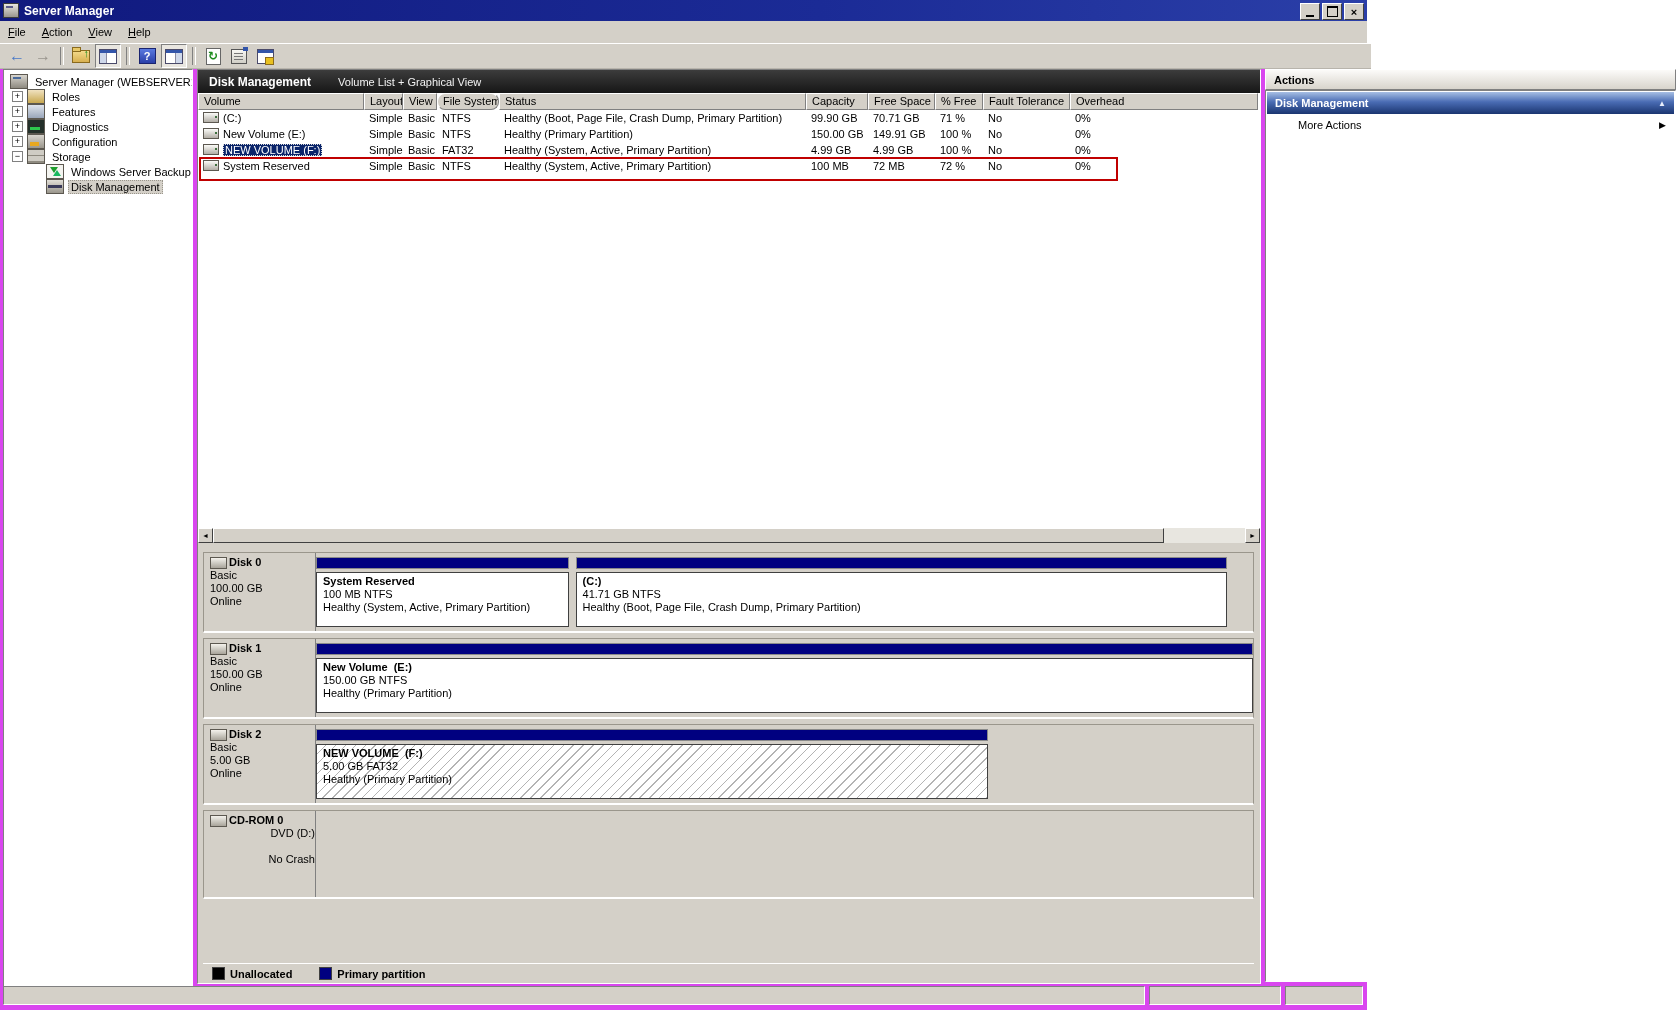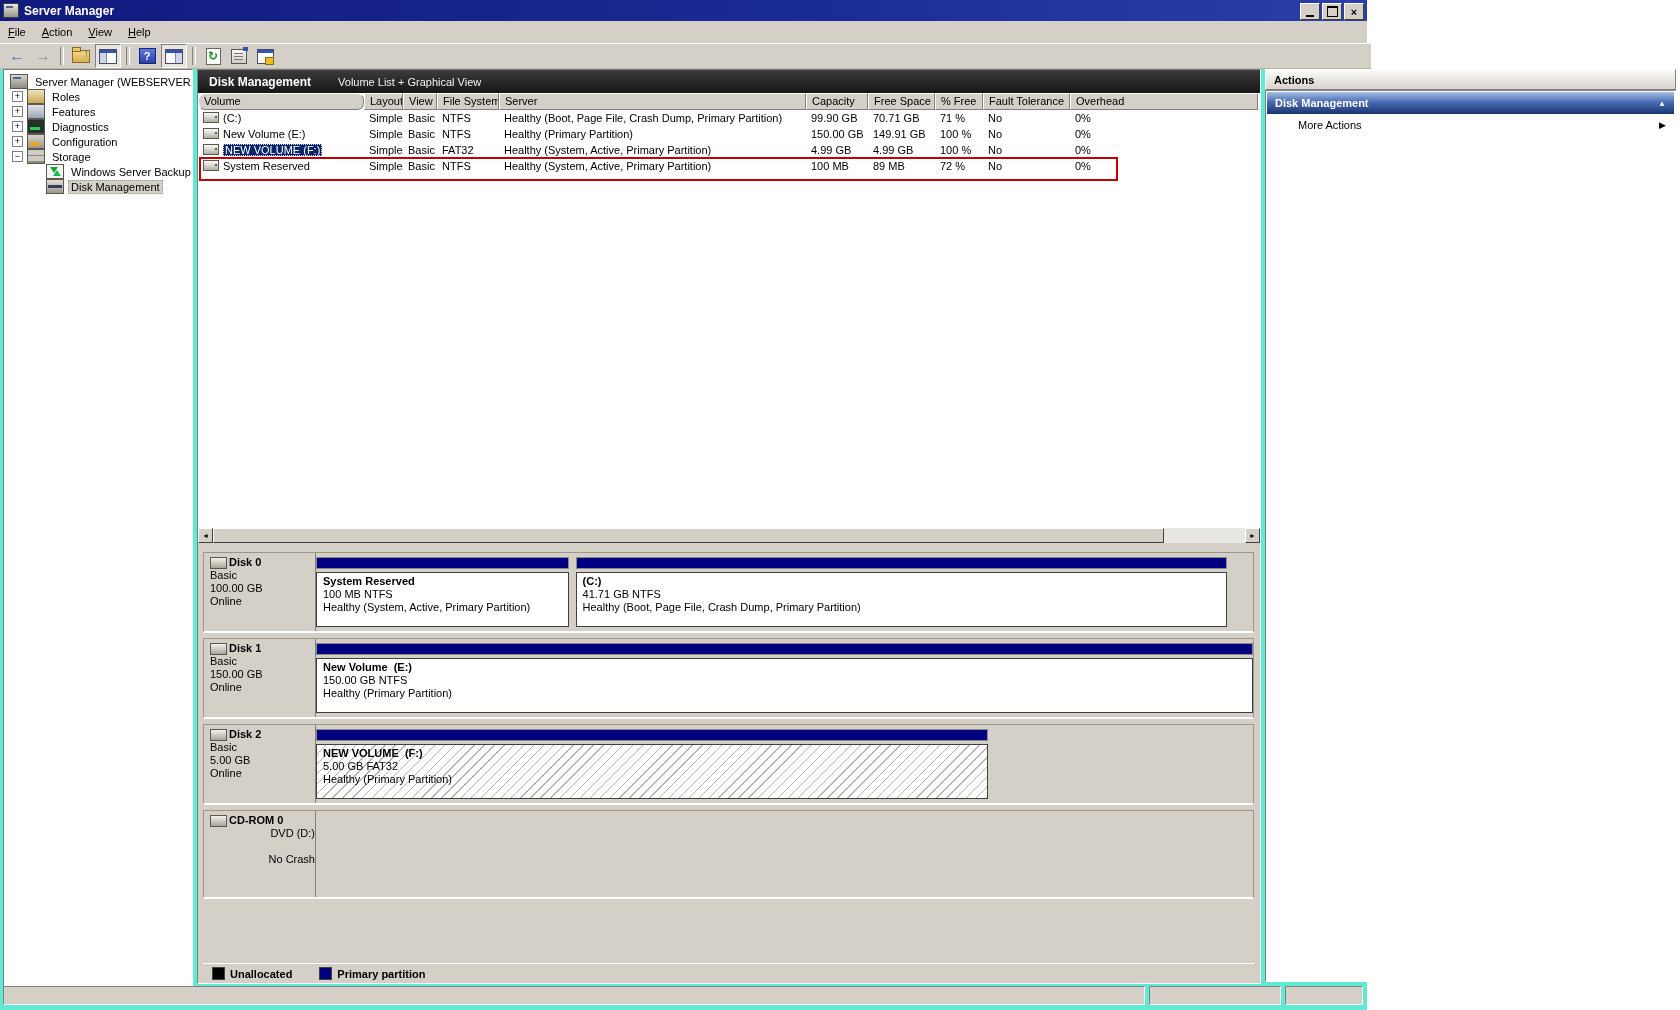--- a/index.html
+++ b/index.html
@@ -1,17 +1,17 @@
 <!DOCTYPE html>
 <html><head>
 <meta charset="utf-8">
 <style>
   html,body{margin:0;padding:0;width:1680px;height:1010px;overflow:hidden;
     font-family:"Liberation Sans","DejaVu Sans",sans-serif;font-size:11px;color:#000;}
-  .window{position:relative;width:1367px;height:1010px;background:#5eead4;}
+  .window{position:relative;width:1367px;height:1010px;background:#d946ef;}
 
   
   .titlebar{position:absolute;left:0;top:0;width:100%;height:21px;
     background:linear-gradient(90deg,#10197e 0%,#1b2b96 60%,#2b3fa8 100%);
     display:flex;align-items:center;color:#fff;}
   .titlebar .app-ico{width:14px;height:13px;margin:0 5px 0 3px;position:relative;
     background:linear-gradient(#e8e6e0,#9a968e);border:1px solid #3c3c3c;}
   .titlebar .app-ico i{position:absolute;left:2px;top:2px;width:7px;height:2px;background:#5a5a8a;}
   .titlebar .ttl{font-weight:bold;font-size:12px;}
   .win-btns{position:absolute;right:3px;top:3px;display:flex;gap:2px;}
@@ -265,25 +265,25 @@
     </div>
 
   <div class="center-pane">
     <div class="pane-header">
       <span class="ph-title">Disk Management</span>
       <span class="ph-sub">Volume List + Graphical View</span>
     </div>
 
     <div class="volume-area" id="volume-area">
         <div class="vrow vhead">
-          <div class="vh" style="width: 166px; border-radius: 7px;">Volume</div>
+          <div class="vh" style="width: 166px;">Volume</div>
           <div class="vh" style="width: 39px;">Layout</div>
           <div class="vh" style="width: 34px;">View</div>
-          <div class="vh" style="width: 62px;">File System</div>
-          <div class="vh" style="width: 307px;">Server</div>
+          <div class="vh" style="width: 62px; border-radius: 8px;">File System</div>
+          <div class="vh" style="width: 307px;">Status</div>
           <div class="vh" style="width: 62px;">Capacity</div>
           <div class="vh" style="width: 67px;">Free Space</div>
           <div class="vh" style="width: 48px;">% Free</div>
           <div class="vh" style="width: 87px;">Fault Tolerance</div>
           <div class="vh" style="width: 188px;">Overhead</div>
         </div>
         <div class="vrow">
           <div class="vc" style="width: 166px;"><span class="mini-drive"></span><span>(C:)</span></div>
           <div class="vc" style="width: 39px;">Simple</div>
           <div class="vc" style="width: 34px;">Basic</div>
@@ -319,21 +319,21 @@
           <div class="vc" style="width: 87px;">No</div>
           <div class="vc" style="width: 188px;">0%</div>
         </div>
         <div class="vrow">
           <div class="vc" style="width: 166px;"><span class="mini-drive"></span><span>System Reserved</span></div>
           <div class="vc" style="width: 39px;">Simple</div>
           <div class="vc" style="width: 34px;">Basic</div>
           <div class="vc" style="width: 62px;">NTFS</div>
           <div class="vc" style="width: 307px;">Healthy (System, Active, Primary Partition)</div>
           <div class="vc" style="width: 62px;">100 MB</div>
-          <div class="vc" style="width: 67px;">89 MB</div>
+          <div class="vc" style="width: 67px;">72 MB</div>
           <div class="vc" style="width: 48px;">72 %</div>
           <div class="vc" style="width: 87px;">No</div>
           <div class="vc" style="width: 188px;">0%</div>
         </div>
         <div class="red-box" style="border-color: rgb(192, 0, 0);"></div>
       </div>
 
     <div class="hscroll">
       <div class="sb-btn" style="left:0;">◄</div>
       <div class="sb-thumb"></div>

